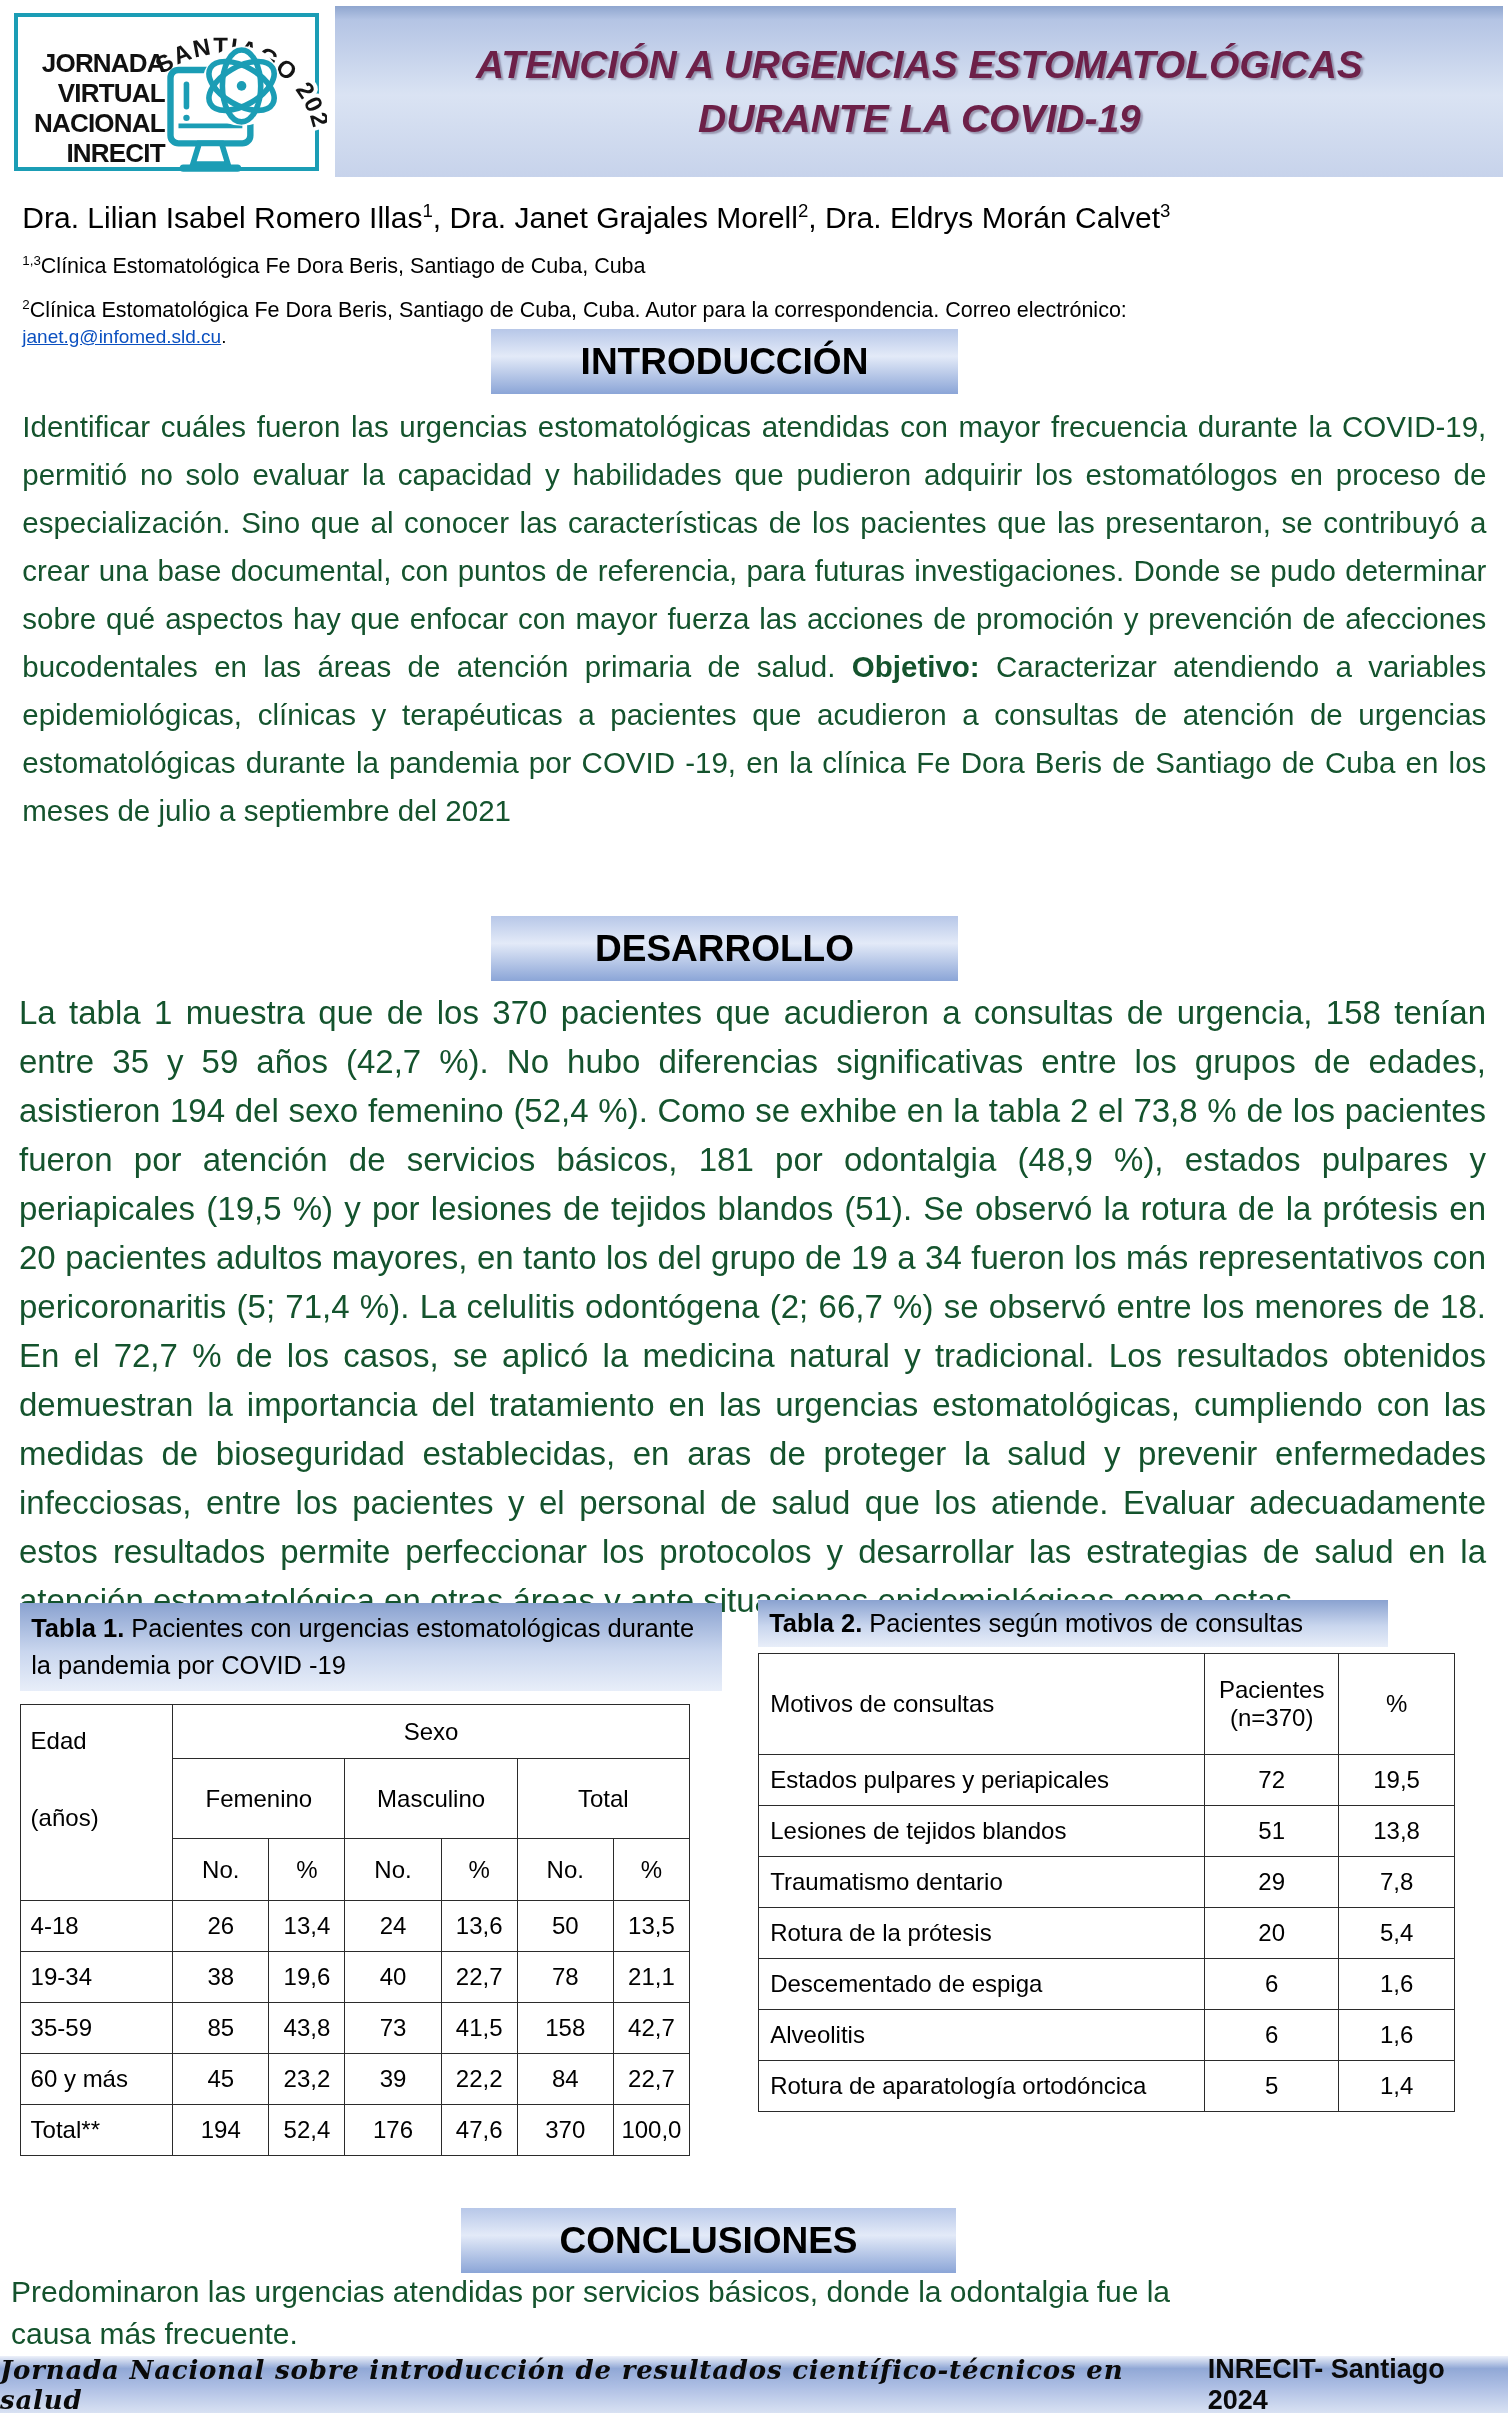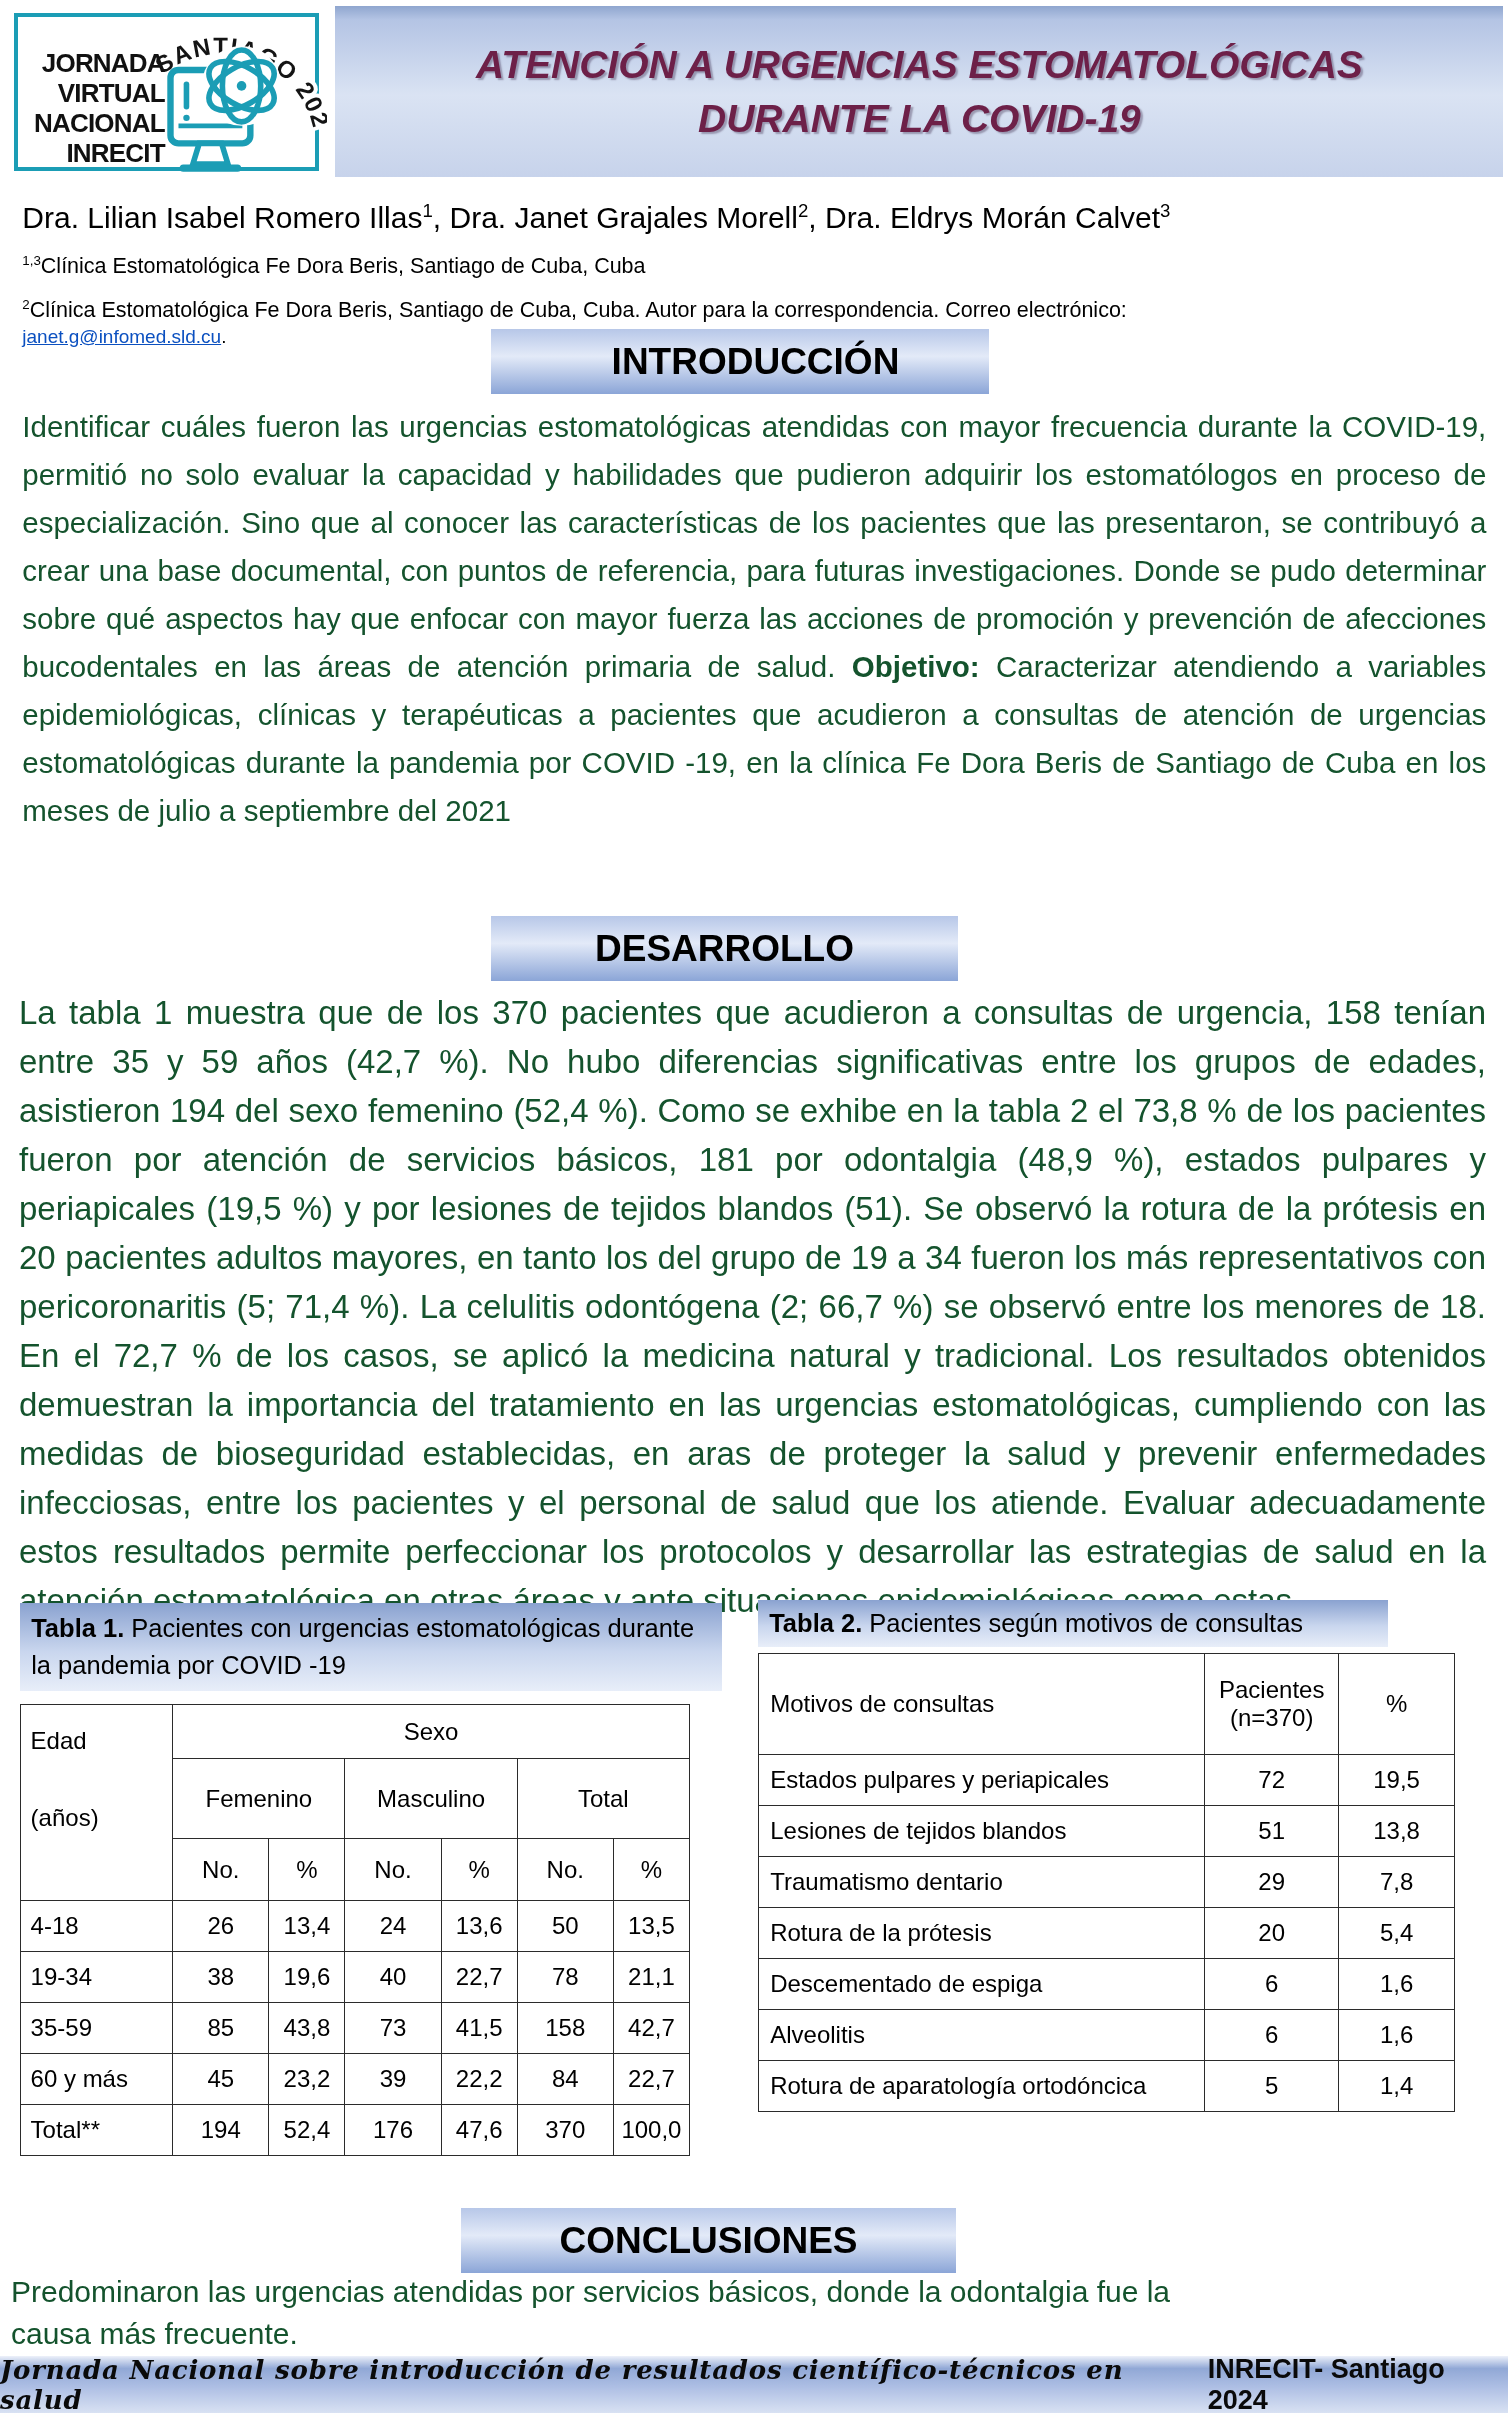--- a/index.html
+++ b/index.html
@@ -25,21 +25,21 @@
   .authors sup,.affil sup{font-size:0.62em;vertical-align:super;}
   .affil{font-size:21.5px;line-height:27px;margin-top:10.4px;}
   .email-line{font-size:19px;margin-top:2px;}
   .email-link{color:#0b50c0;text-decoration:underline;}
 
   
   .sec-box{position:absolute;width:467px;height:65px;
       background:linear-gradient(180deg,#b7c7e8 0%,#e3eaf8 42%,#8ba5d7 100%);
       display:flex;align-items:center;justify-content:center;}
   .sec-box span{font-weight:bold;font-size:37px;color:#000;}
-  .box-intro{left:491px;top:329px;padding-left:31px;}
+  .box-intro{left:491px;top:329px;}
   .box-des{left:491px;top:916px;}
   .box-conc{left:461px;top:2208px;width:495px;}
 
   
   .para{position:absolute;text-align:justify;color:#14532d;}
   .intro-text{left:22.3px;top:403px;width:1464px;font-size:29.5px;line-height:48px;}
   .des-text{left:19px;top:988px;width:1467px;font-size:33px;line-height:49px;}
   .conc-text{left:11px;top:2271px;width:1221px;font-size:30px;line-height:42px;text-align:left;}
   .b{font-weight:bold;}
 

